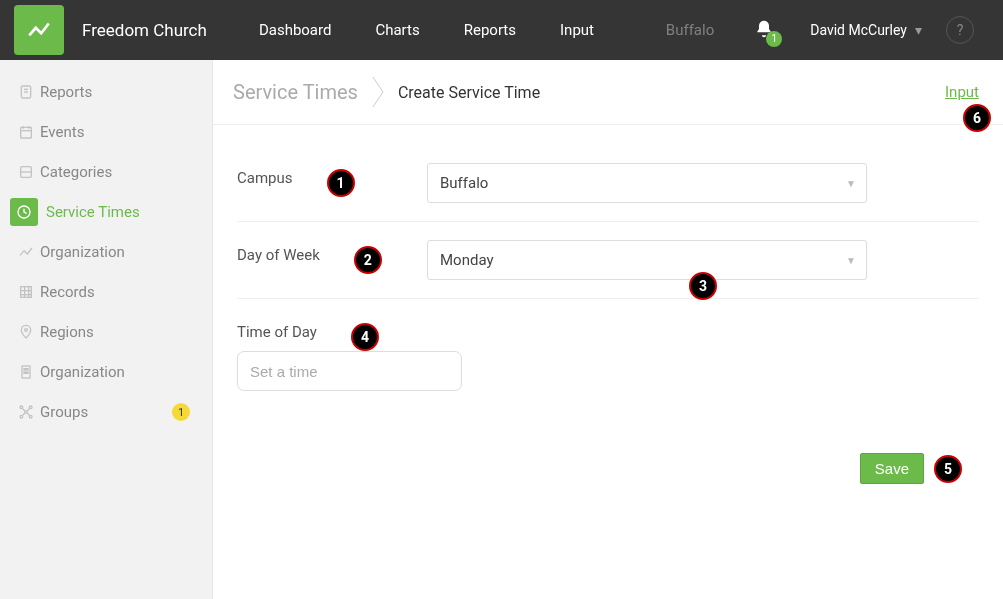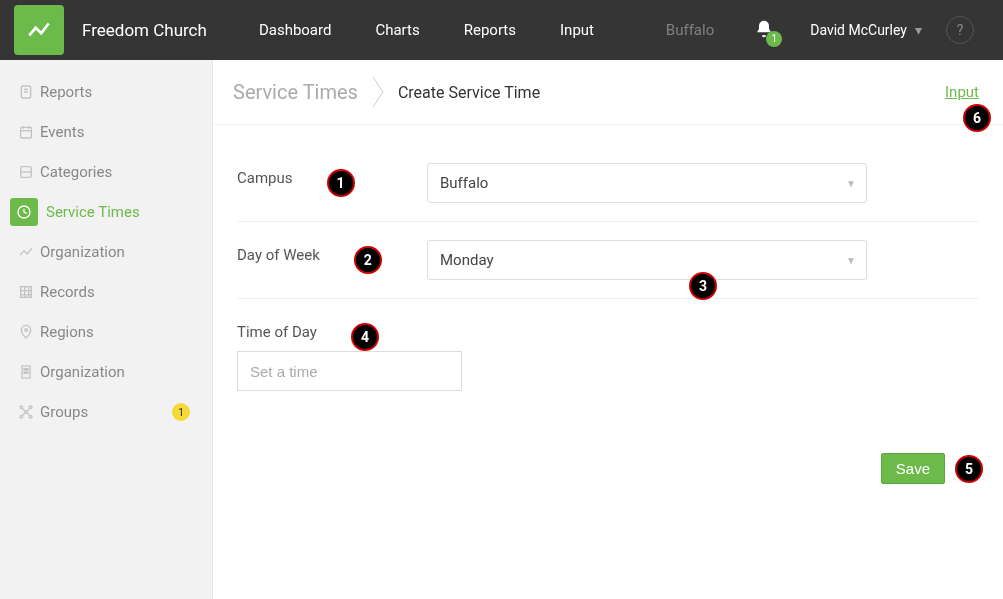--- a/index.html
+++ b/index.html
@@ -36,26 +36,26 @@
 
     .form-area { padding: 20px 24px; }
     .row { display: flex; align-items: flex-start; padding: 18px 0; border-bottom: 1px solid #eee; }
     .row.last { border-bottom: none; flex-direction: column; }
     .lbl { width: 190px; color: #555; font-size: 15px; display: flex; align-items: flex-start; padding-top: 6px; }
     .field { flex: 1; max-width: 440px; }
     .ann { width: 28px; height: 28px; border-radius: 50%; background: #000; border: 2px solid #c00; color: #fff; font-size: 14px; font-weight: bold; display: flex; align-items: center; justify-content: center; margin-left: 34px; flex-shrink: 0; }
     .ann.abs { position: absolute; margin-left: 0; }
     .select { border: 1px solid #ddd; border-radius: 3px; height: 40px; display: flex; align-items: center; padding: 0 12px; color: #444; cursor: pointer; position: relative; font-size: 15px; }
     .select .tri { position: absolute; right: 10px; color: #bbb; font-size: 10px; }
-    .input { border: 1px solid #ddd; border-radius: 0; height: 40px; width: 100%; padding: 0 12px; color: #444; font-size: 15px; outline: none; }
+    .input { border: 1px solid #ddd; border-radius: 7px; height: 40px; width: 100%; padding: 0 12px; color: #444; font-size: 15px; outline: none; }
     .input::placeholder { color: #aaa; }
     .hint { color: #888; font-size: 13px; margin-top: 8px; }
     .hint .drop { color: #888; border-bottom: 1px dotted #aaa; cursor: pointer; }
     
-    .actions { display: flex; justify-content: flex-end; padding: 24px 20px 0 24px; align-items: center; }
+    .actions { display: flex; justify-content: flex-end; padding: 24px 41px 0 24px; align-items: center; }
     .save-btn { background: #6cbb4a; border: 1px solid #5aa73c; color: #fff; padding: 6px 14px; font-size: 15px; cursor: pointer; border-radius: 2px; }
 
     .marker-overlay { position: relative; }
   </style>
 </head>
 <body>
 
 <div class="topbar">
   <div class="logo-block">
     <svg width="26" height="26" viewBox="0 0 24 24" fill="none" stroke="#fff" stroke-width="2.5">

